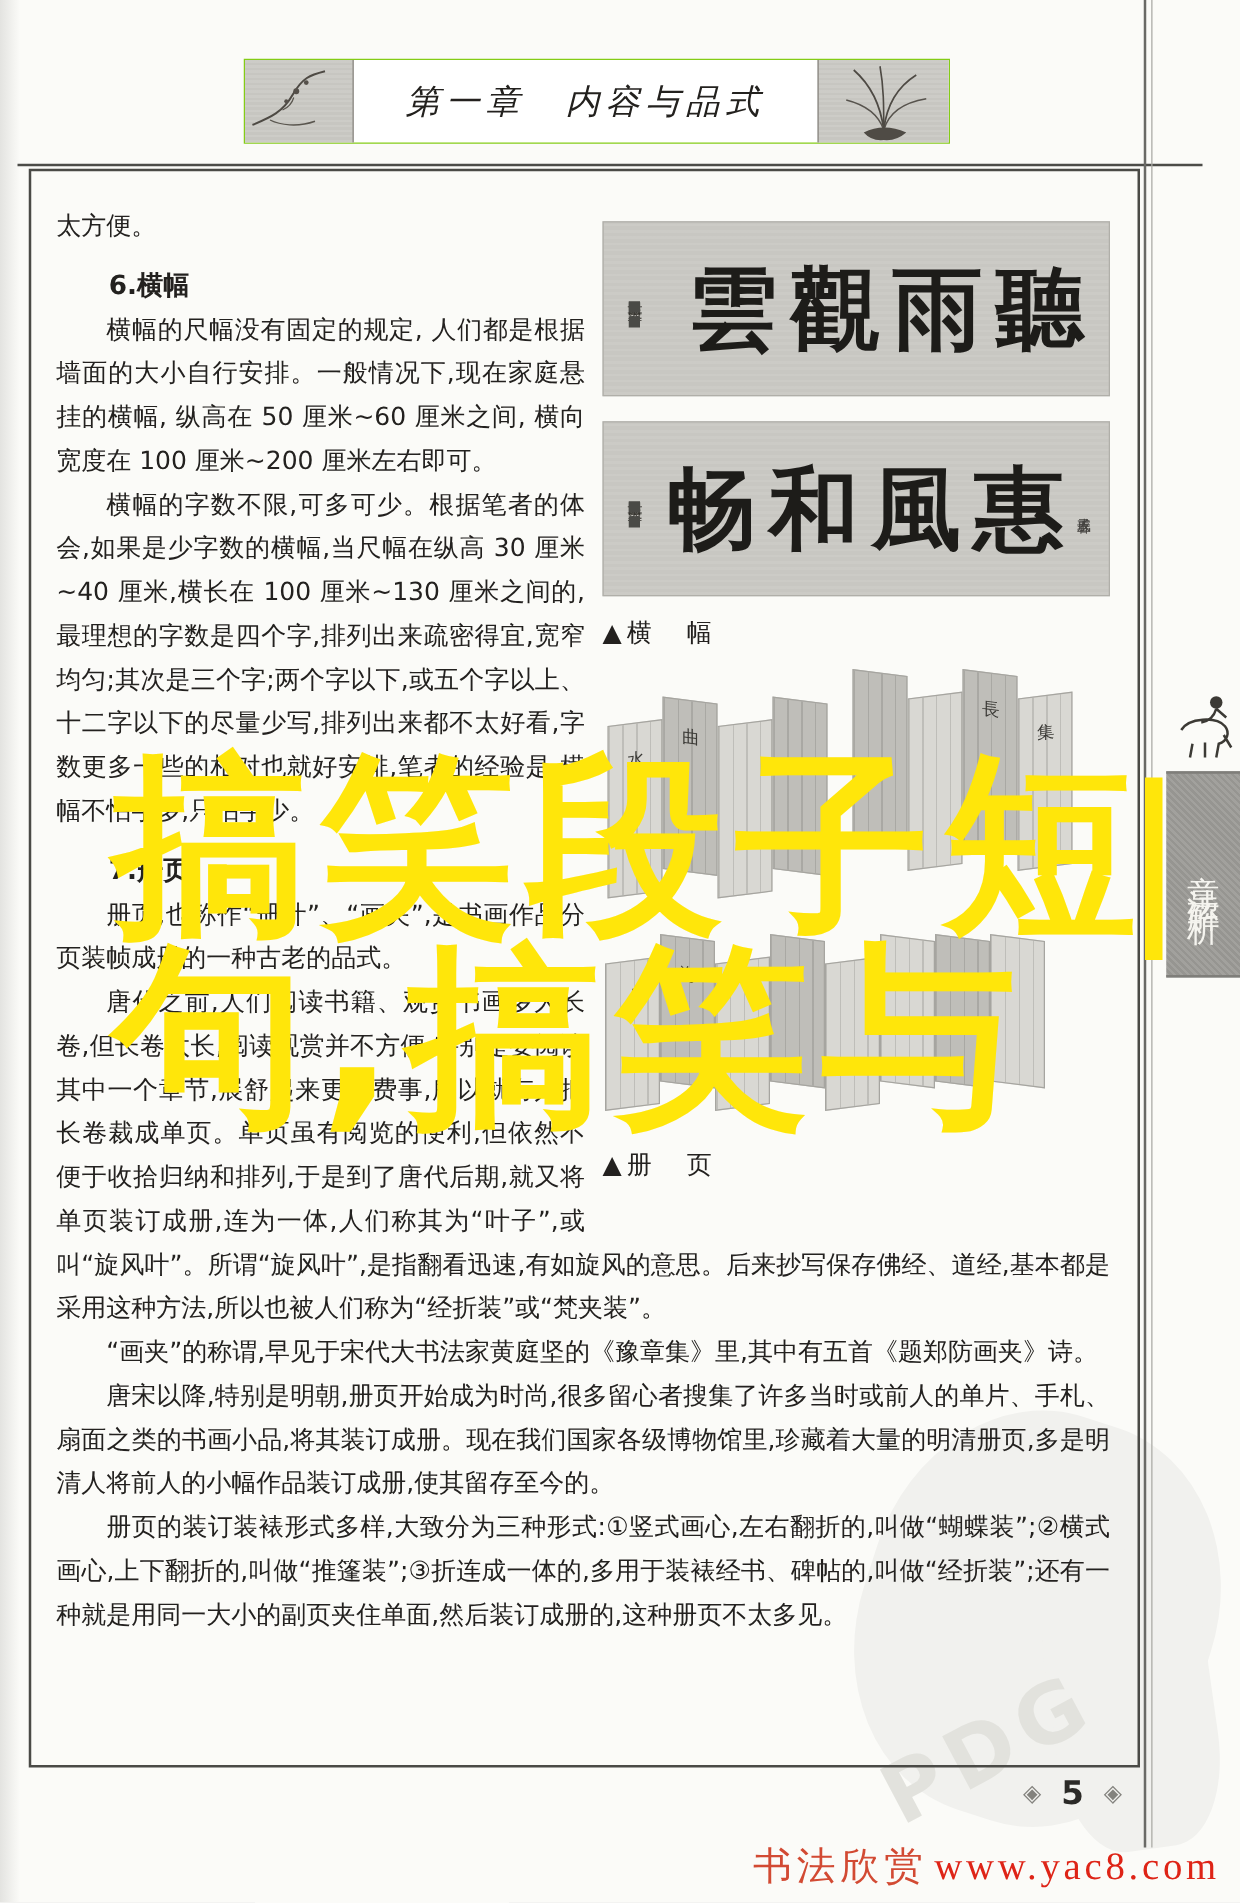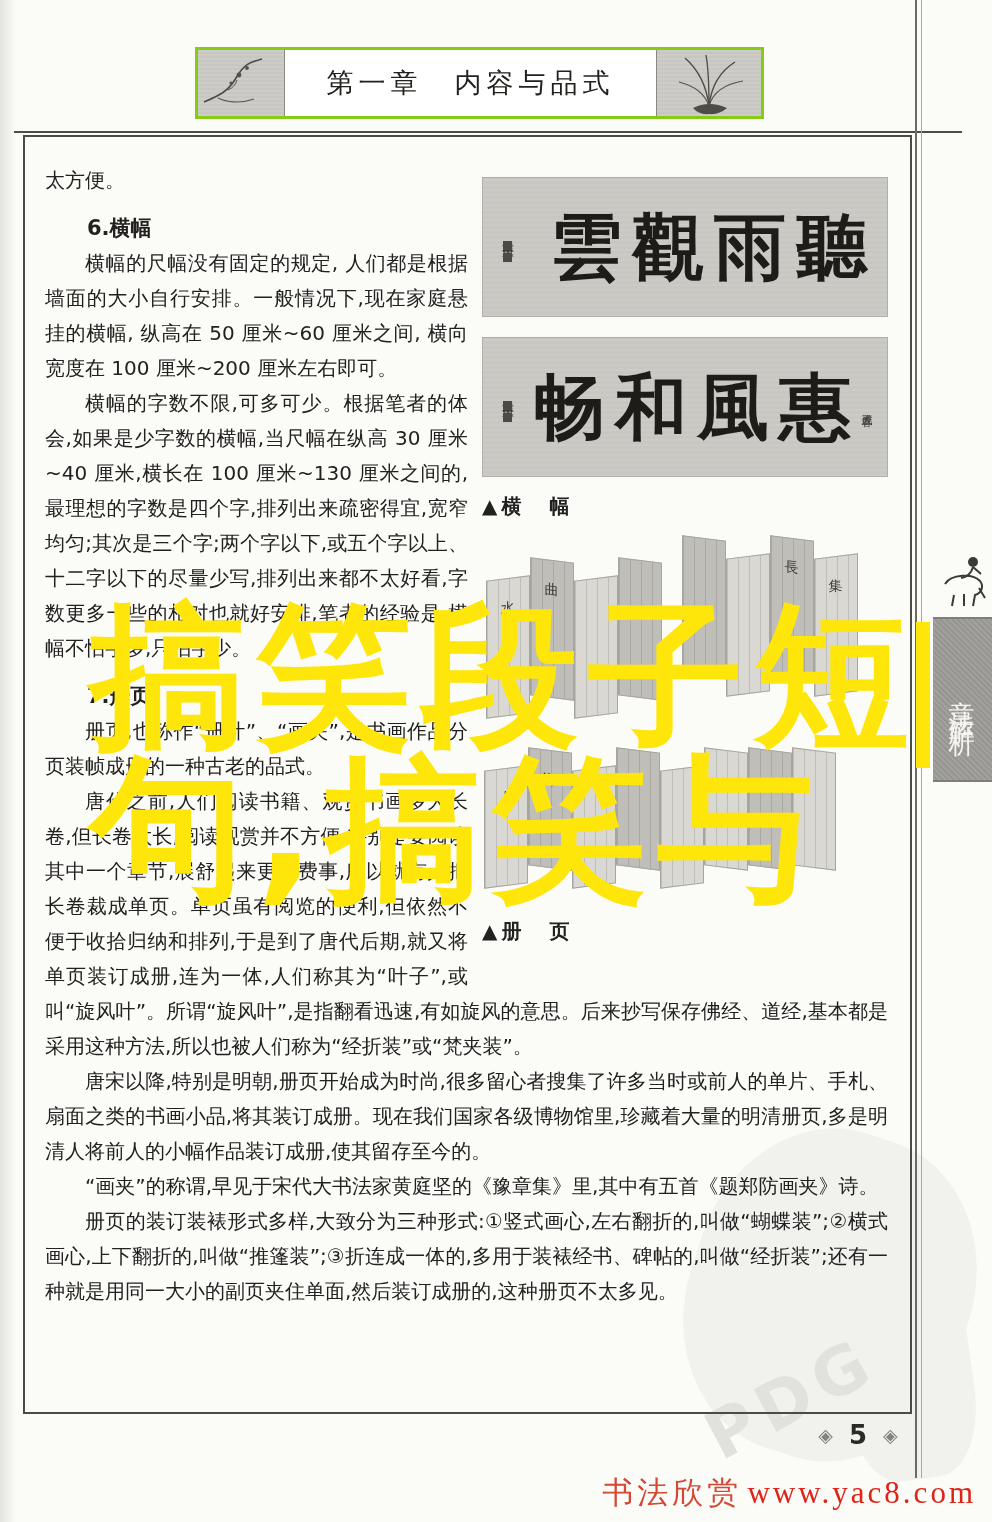--- a/index.html
+++ b/index.html
@@ -8,22 +8,22 @@
   .edge-shade{position:absolute;left:0;top:0;width:16px;height:1522px;background:linear-gradient(90deg,#e3e3e0,rgba(250,250,248,0));z-index:2;}
 
   
   .blob{position:absolute;background:#f1f1ee;z-index:0;border-radius:45%;}
   .blob.b1{left:690px;top:1130px;width:280px;height:330px;transform:rotate(18deg);}
   .blob.b2{left:840px;top:1240px;width:130px;height:240px;transform:rotate(-8deg);border-radius:35%;}
   .ghost-pdg{position:absolute;left:700px;top:1360px;z-index:0;font-size:66px;font-weight:700;
     color:#e2e2dd;letter-spacing:8px;transform:rotate(-28deg);}
 
   
-  .header-band{position:absolute;left:195px;top:47px;width:563px;height:66px;border:3px solid #84cc16;
-    display:flex;background:#ffffff;z-index:1;}
+  .header-band{position:absolute;left:195px;top:47px;width:563px;height:66px;border:1px solid #84cc16;
+    display:flex;background:#ffffff;z-index:1;font-style:italic;}
   .header-art{width:86px;height:100%;background:#c7c6c1;flex:0 0 auto;border-right:1px solid #8a8781;
     background-image:repeating-linear-gradient(0deg,rgba(255,255,255,.10) 0 2px,rgba(0,0,0,0) 2px 4px);}
   .header-art.right{width:104px;border-right:none;border-left:1px solid #8a8781;}
   .header-art svg{width:100%;height:100%;}
   .header-title{flex:1;display:flex;align-items:center;justify-content:center;font-size:27px;color:#23211e;
     letter-spacing:5px;font-weight:500;}
 
   .top-rule{position:absolute;left:14px;top:131px;width:948px;height:2px;background:#4c4c48;z-index:2;}
   .main-box{position:absolute;left:23px;top:135px;width:885px;height:1275px;border:2px solid #4a4a46;
     box-sizing:content-box;z-index:1;background:transparent;}
@@ -44,21 +44,21 @@
     background-image:repeating-linear-gradient(0deg,rgba(255,255,255,.07) 0 2px,rgba(0,0,0,0) 2px 5px);
     display:flex;flex-direction:row-reverse;align-items:center;padding:0 14px;}
   .banner + .banner{margin-top:20px;}
   .banner .char{font-size:72px;font-weight:700;color:#1d1c19;font-family:"DejaVu Serif","Liberation Serif",serif;
     flex:0 0 auto;margin:0 5px;line-height:1;}
   .sigblock{display:flex;flex-direction:column;align-items:center;margin-right:auto;padding-left:2px;}
   .sigtext{writing-mode:vertical-rl;font-size:12px;color:#35332e;letter-spacing:2px;}
   .seal{width:9px;height:9px;background:#4a4a46;margin:3px 0 0 0;}
   .inscription{writing-mode:vertical-rl;font-size:11px;color:#454340;letter-spacing:1px;margin-left:2px;}
 
-  .fig-caption{margin:12px 0 10px 0 !important;text-align:left;font-weight:700;
+  .fig-caption{margin:12px 0 10px 0 !important;text-align:left;font-weight:400;
     font-size:20px !important;letter-spacing:4px;color:#1e1d1a;text-indent:0 !important;}
 
   
   .album{position:relative;width:100%;}
   .album.a1{height:206px;margin-top:2px;}
   .album.a2{height:158px;margin-top:4px;}
   .book{position:absolute;display:flex;align-items:flex-start;}
   .a1 .bk1{left:4px;top:26px;}
   .a1 .bk2{left:200px;top:4px;}
   .a2 .bk3{left:2px;top:6px;}
@@ -209,22 +209,22 @@
       <p class="fig-caption">▲册　页</p>
     </aside>
 
     <p>太方便。</p>
     <p class="subhead">6.横幅</p>
     <p class="indent">横幅的尺幅没有固定的规定, 人们都是根据墙面的大小自行安排。一般情况下,现在家庭悬挂的横幅, 纵高在 50 厘米~60 厘米之间, 横向宽度在 100 厘米~200 厘米左右即可。</p>
     <p class="indent">横幅的字数不限,可多可少。根据笔者的体会,如果是少字数的横幅,当尺幅在纵高 30 厘米~40 厘米,横长在 100 厘米~130 厘米之间的,最理想的字数是四个字,排列出来疏密得宜,宽窄均匀;其次是三个字;两个字以下,或五个字以上、十二字以下的尽量少写,排列出来都不太好看,字数更多一些的相对也就好安排,笔者的经验是,横幅不怕字多,只怕字少。</p>
     <p class="subhead">7.册页</p>
     <p class="indent">册页,也称作“册叶”、“画夹”,是书画作品分页装帧成册的一种古老的品式。</p>
     <p class="indent">唐代之前,人们阅读书籍、观赏书画多为长卷,但长卷太长,阅读观赏并不方便,特别是要阅读其中一个章节,展舒起来更是费事,所以就有人把长卷裁成单页。单页虽有阅览的便利,但依然不便于收拾归纳和排列,于是到了唐代后期,就又将单页装订成册,连为一体,人们称其为“叶子”,或叫“旋风叶”。所谓“旋风叶”,是指翻看迅速,有如旋风的意思。后来抄写保存佛经、道经,基本都是采用这种方法,所以也被人们称为“经折装”或“梵夹装”。</p>
+    <p class="indent">“画夹”的称谓,早见于宋代大书法家黄庭坚的《豫章集》里,其中有五首《题郑防画夹》诗。</p>
     <p class="indent">唐宋以降,特别是明朝,册页开始成为时尚,很多留心者搜集了许多当时或前人的单片、手札、扇面之类的书画小品,将其装订成册。现在我们国家各级博物馆里,珍藏着大量的明清册页,多是明清人将前人的小幅作品装订成册,使其留存至今的。</p>
-    <p class="indent">“画夹”的称谓,早见于宋代大书法家黄庭坚的《豫章集》里,其中有五首《题郑防画夹》诗。</p>
     <p class="indent">册页的装订装裱形式多样,大致分为三种形式:①竖式画心,左右翻折的,叫做“蝴蝶装”;②横式画心,上下翻折的,叫做“推篷装”;③折连成一体的,多用于装裱经书、碑帖的,叫做“经折装”;还有一种就是用同一大小的副页夹住单面,然后装订成册的,这种册页不太多见。</p>
   </div>
 
   <div class="watermark">搞笑段子短句,搞笑与</div>
   <div class="wm-fragment"></div>
 
   <div class="side-art">
     <svg viewBox="0 0 56 72">
       <path d="M10 44 C 16 34, 38 33, 45 41 C 49 46, 47 53, 40 55 L 38 66 M 19 55 L 17 66 M 29 54 L 29 66 M 44 48 L 50 58" fill="none" stroke="#3c3a35" stroke-width="2"></path>
       <circle cx="38" cy="22" r="5" fill="#3c3a35"></circle>

